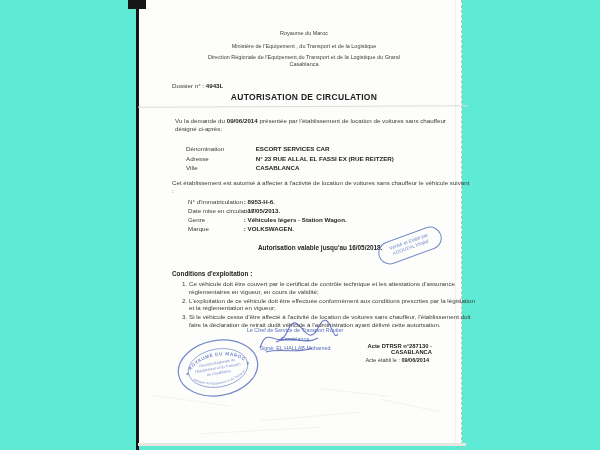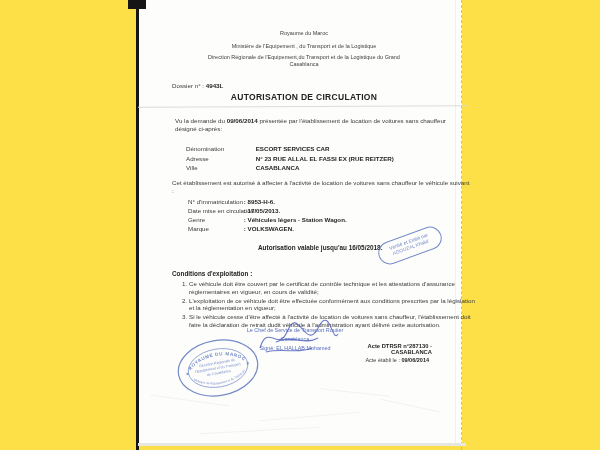--- a/index.html
+++ b/index.html
@@ -1,17 +1,17 @@
 <!DOCTYPE html>
 <html><head>
 <meta charset="utf-8">
 <style>
   html,body{margin:0;padding:0;}
   body{background:#ffffff;font-family:"Liberation Sans", sans-serif;}
-  #canvas{position:relative;width:600px;height:450px;background:#fde047;overflow:hidden;}
+  #canvas{position:relative;width:600px;height:450px;background:#5eead4;overflow:hidden;}
   .abs{position:absolute;}
   
   #page{position:absolute;left:139px;top:0;width:323px;height:445px;background:#fdfdfc;}
   .scan-bar{position:absolute;left:136px;top:0;width:3px;height:450px;background:#151515;}
   .scan-corner{position:absolute;left:128px;top:0;width:18px;height:9px;background:#151515;}
   .scan-right-edge{position:absolute;left:461px;top:0;height:450px;width:0;border-left:1px dashed #b5b5b0;opacity:.85;}
   .crease{position:absolute;background:#dcdcd6;height:1px;}
   .wrinkle{position:absolute;height:1px;background:rgba(60,60,50,0.06);}
   .page-bottom{position:absolute;left:138px;top:443px;width:328px;height:3px;background:#e7e7e1;}
   

